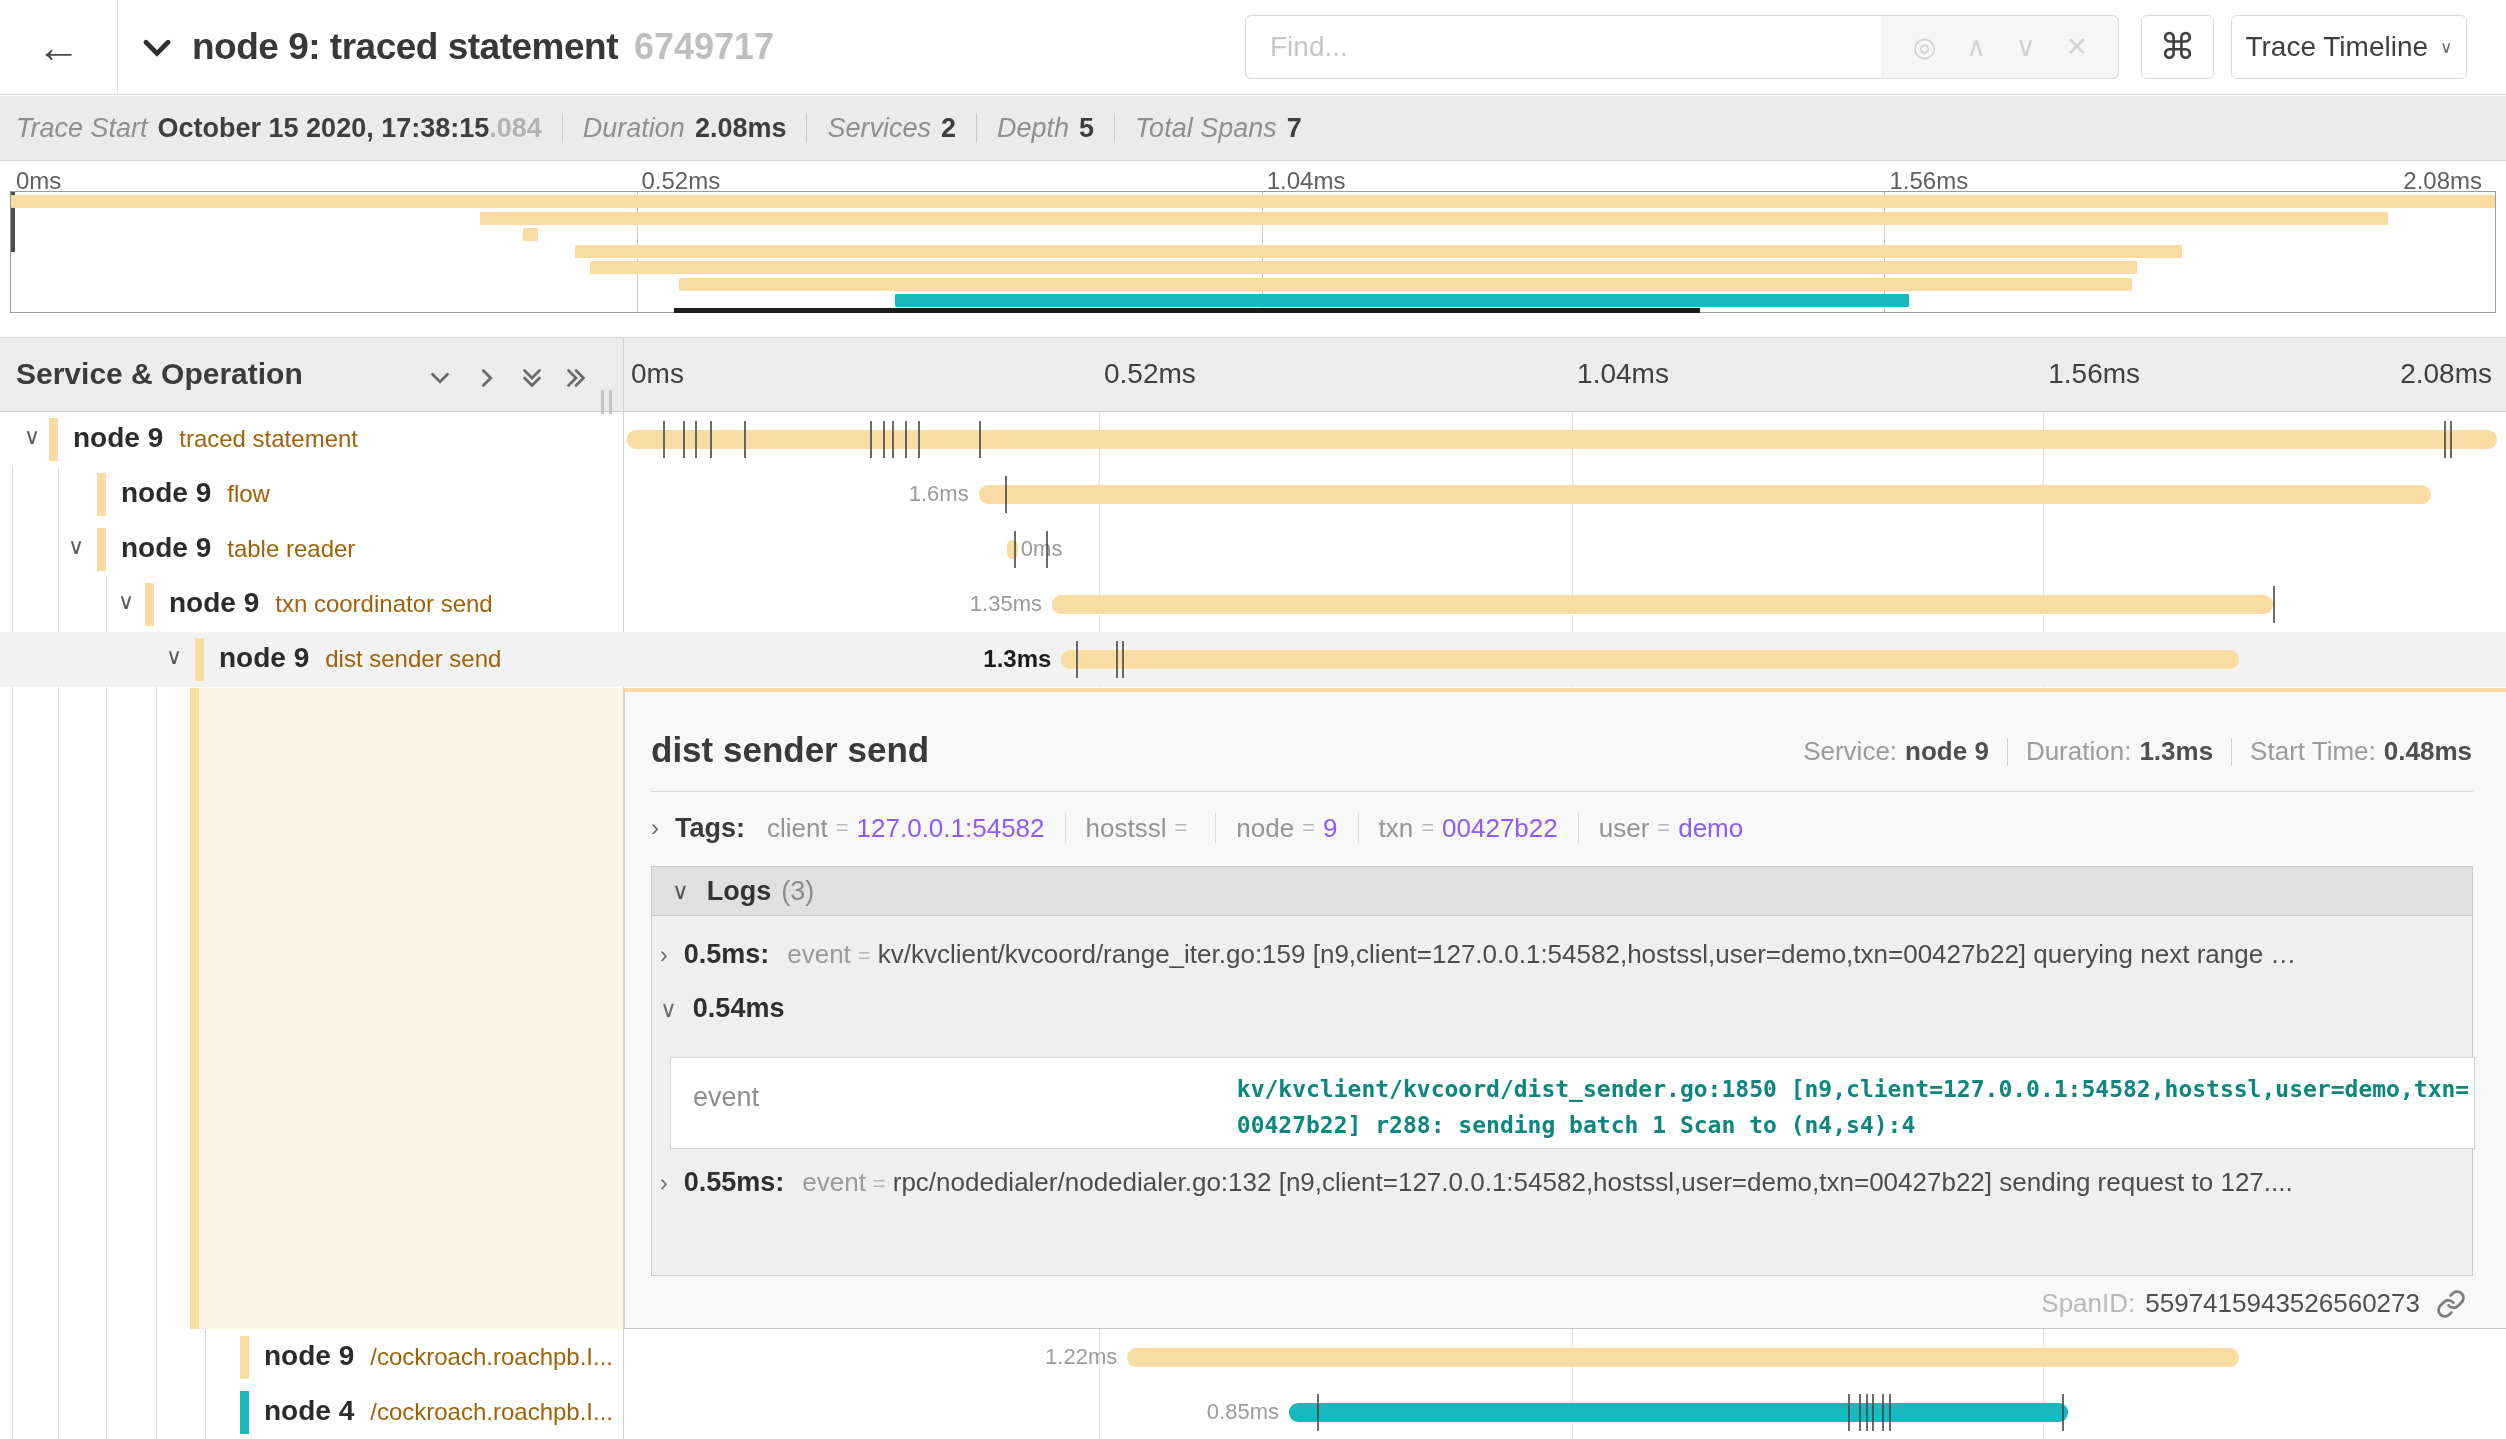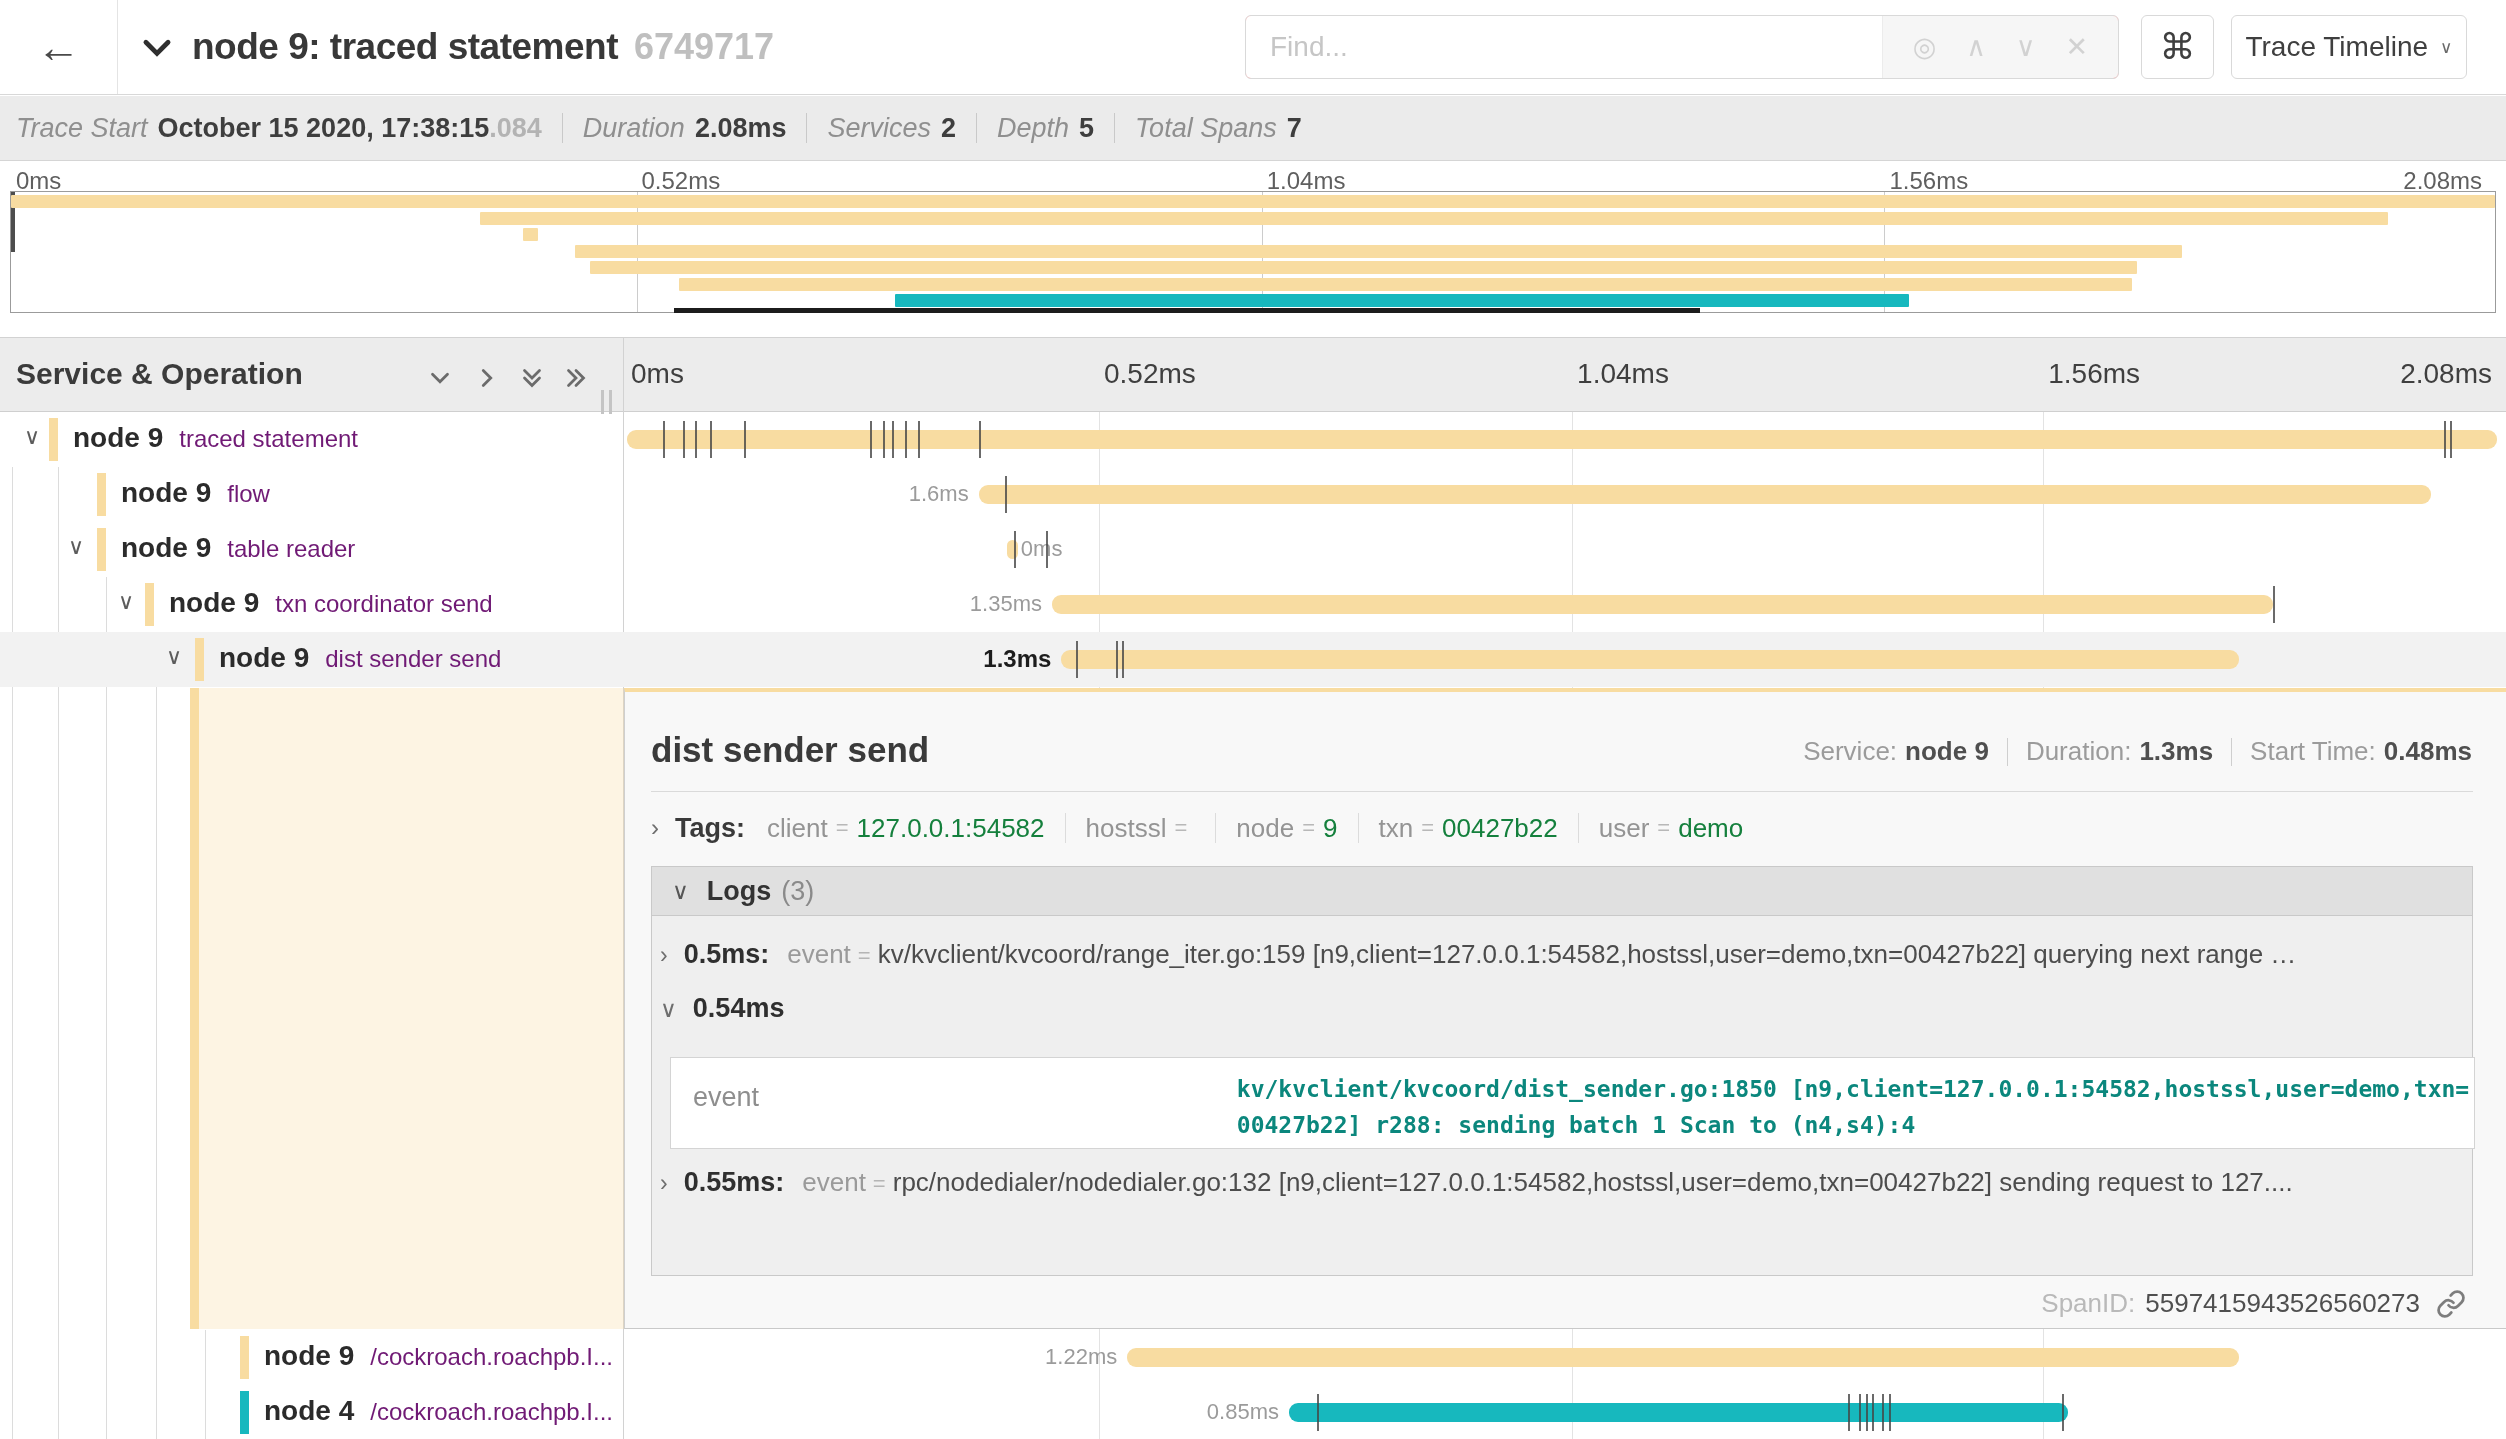--- a/index.html
+++ b/index.html
@@ -52,21 +52,21 @@
   .col-divider { position:absolute; left:623px; top:337px; width:1px; height:1102px; background:#d2d2d2; }
   .grid-area { position:absolute; left:625px; top:412px; width:1881px; height:1027px; }
   .tl-grid { position:absolute; top:0; bottom:0; width:1px; background:#e3e3e3; }
   .tree-guide { position:absolute; width:1px; background:#dcdcdc; }
 
   .span-row { position:absolute; left:0; width:2506px; height:55px; }
   .span-row.selected { background:#f2f2f2; }
   .row-chevron { position:absolute; top:12px; font-size:22px; color:#5c5c5c; cursor:pointer; }
   .row-colorbar { position:absolute; top:6px; width:9px; height:43px; }
   .row-svc { position:absolute; top:10px; font-size:28px; font-weight:bold; color:#2b2b2b; white-space:nowrap; cursor:pointer; }
-  .row-op { font-size:24px; font-weight:normal; color:#701a75; margin-left:16px; }
+  .row-op { font-size:24px; font-weight:normal; color:#a16207; margin-left:16px; }
   .row-bar { position:absolute; top:18px; height:19px; border-radius:9px; }
   .row-label { position:absolute; top:14px; font-size:22px; color:#9b9b9b; white-space:nowrap; }
   .row-label.dark { color:#1d1d1d; font-weight:bold; font-size:24px; top:13px; }
   .row-tick { position:absolute; top:9px; width:2px; height:37px; background:#454545; opacity:.8; }
 
   
   .expand-strip { position:absolute; left:190px; top:688px; width:9px; height:641px; }
   .expand-cream { position:absolute; left:199px; top:688px; width:425px; height:641px; }
 
   
@@ -75,21 +75,21 @@
   .detail-meta { position:absolute; right:34px; top:44px; font-size:26px; display:flex; align-items:center; }
   .dm-label { color:#9b9b9b; margin-right:8px; }
   .dm-value { color:#4f4f4f; font-weight:bold; }
   .dm-sep { width:1px; height:28px; background:#cfcfcf; margin:0 18px; }
   .detail-divider { position:absolute; left:26px; top:99px; width:1822px; height:1px; background:#dadada; }
   .tags-row { position:absolute; left:26px; top:112px; height:48px; display:flex; align-items:center; font-size:26px; }
   .tags-chevron { color:#6e6e6e; font-size:24px; margin-right:16px; cursor:pointer; }
   .tags-title { font-weight:bold; color:#3a3a3a; margin-right:22px; font-size:27px; }
   .tag-k { color:#949494; }
   .tag-eq { color:#b8b8b8; margin:0 8px; font-size:22px; }
-  .tag-v { color:#15803d; }
+  .tag-v { color:#8b5cf6; }
   .tag-sep { width:1px; height:30px; background:#dcdcdc; margin:0 20px; }
 
   .logs-box { position:absolute; left:26px; top:174px; width:1822px; height:410px; border:1px solid #c9c9c9; background:#efefef; }
   .logs-header { height:49px; background:#e0e0e0; border-bottom:1px solid #c9c9c9; display:flex; align-items:center; padding-left:20px; cursor:pointer; }
   .logs-chevron { color:#565656; font-size:23px; margin-right:18px; }
   .logs-title { font-weight:bold; color:#333; font-size:27px; }
   .logs-count { color:#8a8a8a; font-size:27px; margin-left:10px; }
   .log-row { position:absolute; left:8px; display:flex; align-items:baseline; font-size:26px; white-space:nowrap; cursor:pointer; }
   .log-chevron { color:#6e6e6e; font-size:23px; margin-right:16px; }
   .log-time { font-weight:bold; color:#2f2f2f; font-size:27px; margin-right:18px; }

